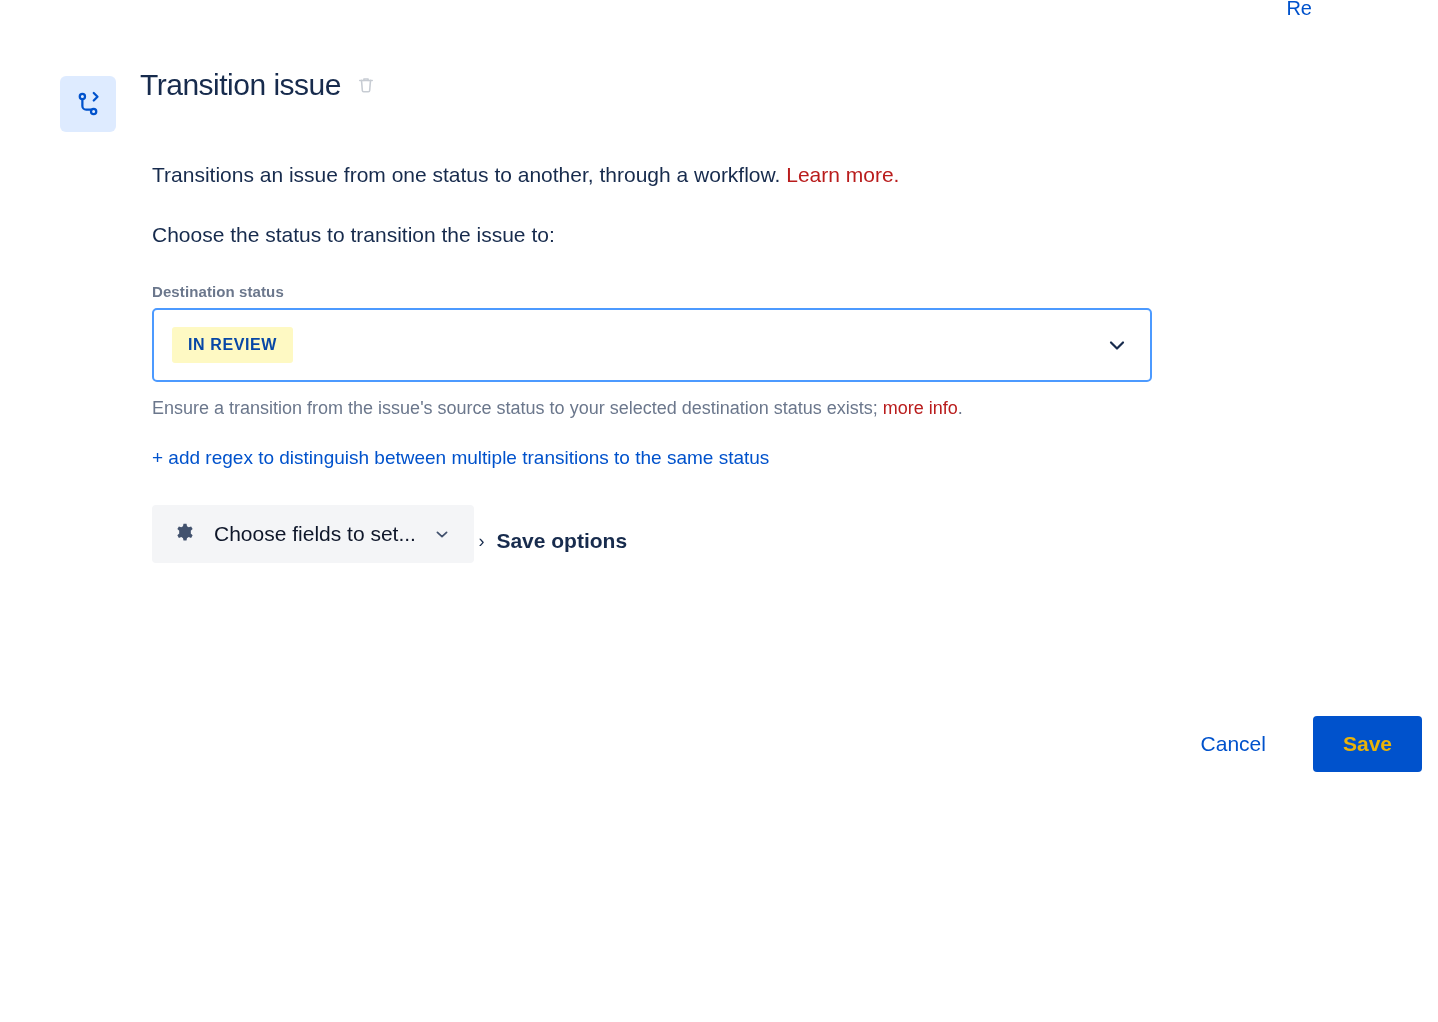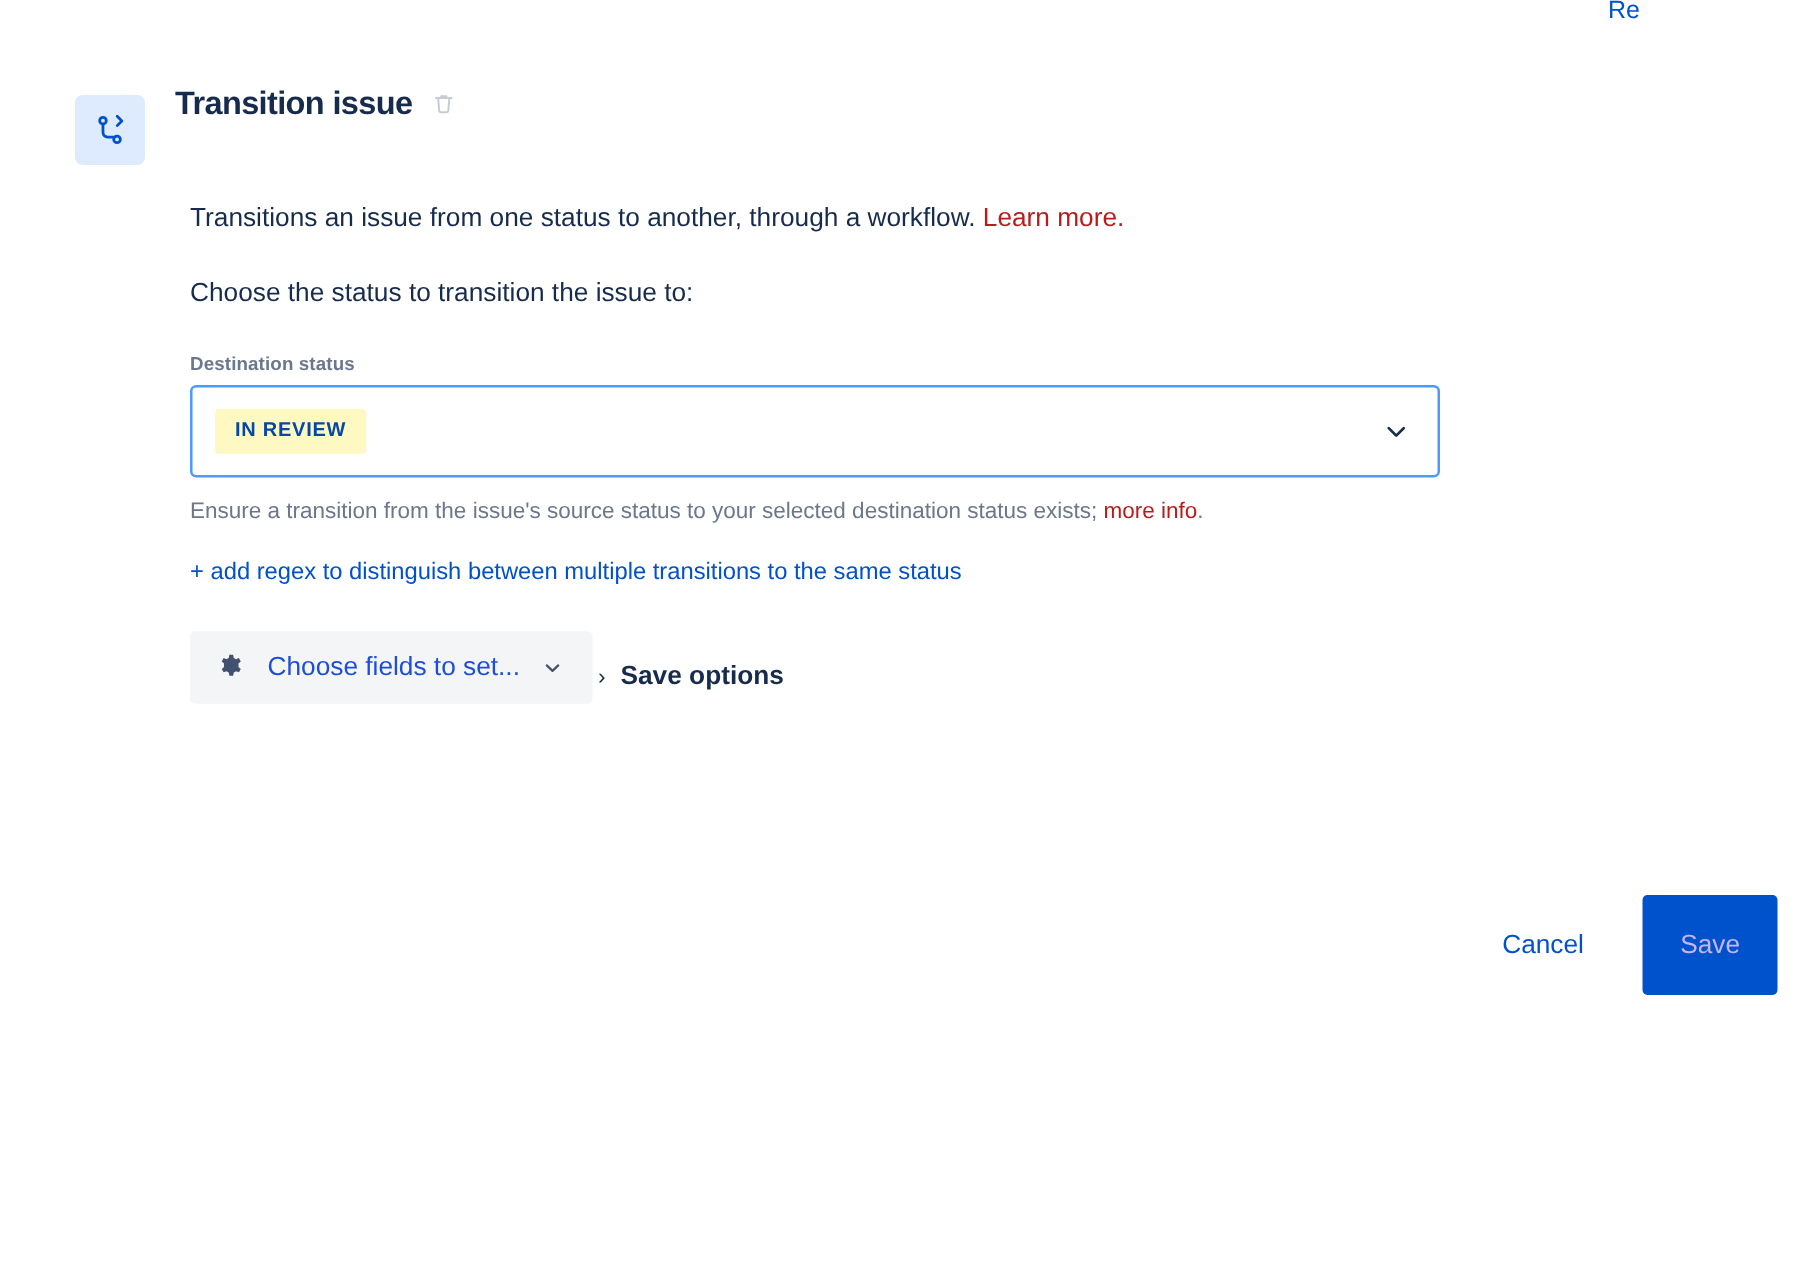--- a/index.html
+++ b/index.html
@@ -56,23 +56,23 @@
     flex: 0 0 auto;
     margin-top: 6px;
   }
   .title-wrap {
     display: flex;
     align-items: center;
     gap: 14px;
     margin-top: -2px;
   }
   h1.title {
-    font-size: 26px;
+    font-size: 30px;
     line-height: 1.15;
-    font-weight: bold;
+    font-weight: normal;
     letter-spacing: -0.5px;
     margin: 0;
     color: #172b4d;
   }
   .trash-icon {
     display: inline-flex;
     align-items: center;
     justify-content: center;
     width: 22px;
     height: 26px;
@@ -168,21 +168,21 @@
     gap: 16px;
     background: #f4f5f7;
     border: none;
     border-radius: 4px;
     padding: 16px 22px 16px 20px;
     cursor: pointer;
     font-family: "Liberation Sans", sans-serif;
   }
   .fields-button .label {
     font-size: 21px;
-    color: #1d4ed8;
+    color: #0f172a;
   }
   .gear {
     width: 26px;
     height: 26px;
     display: inline-flex;
     align-items: center;
     justify-content: center;
   }
   .small-chev {
     width: 20px;
@@ -222,26 +222,26 @@
     background: transparent;
     border: none;
     color: #0052cc;
     font-size: 21px;
     padding: 10px 12px;
     cursor: pointer;
     font-family: "Liberation Sans", sans-serif;
   }
   .btn-save {
     background: #0052cc;
-    color: #c4b5fd;
+    color: #eab308;
     border: none;
     border-radius: 4px;
     font-size: 21px;
-    font-weight: normal;
-    padding: 28px 30px;
+    font-weight: bold;
+    padding: 16px 30px;
     cursor: pointer;
     font-family: "Liberation Sans", sans-serif;
   }
 </style>
 </head>
 <body>
 
 <div class="page">
 
   <div class="top-right-link">Re</div>

